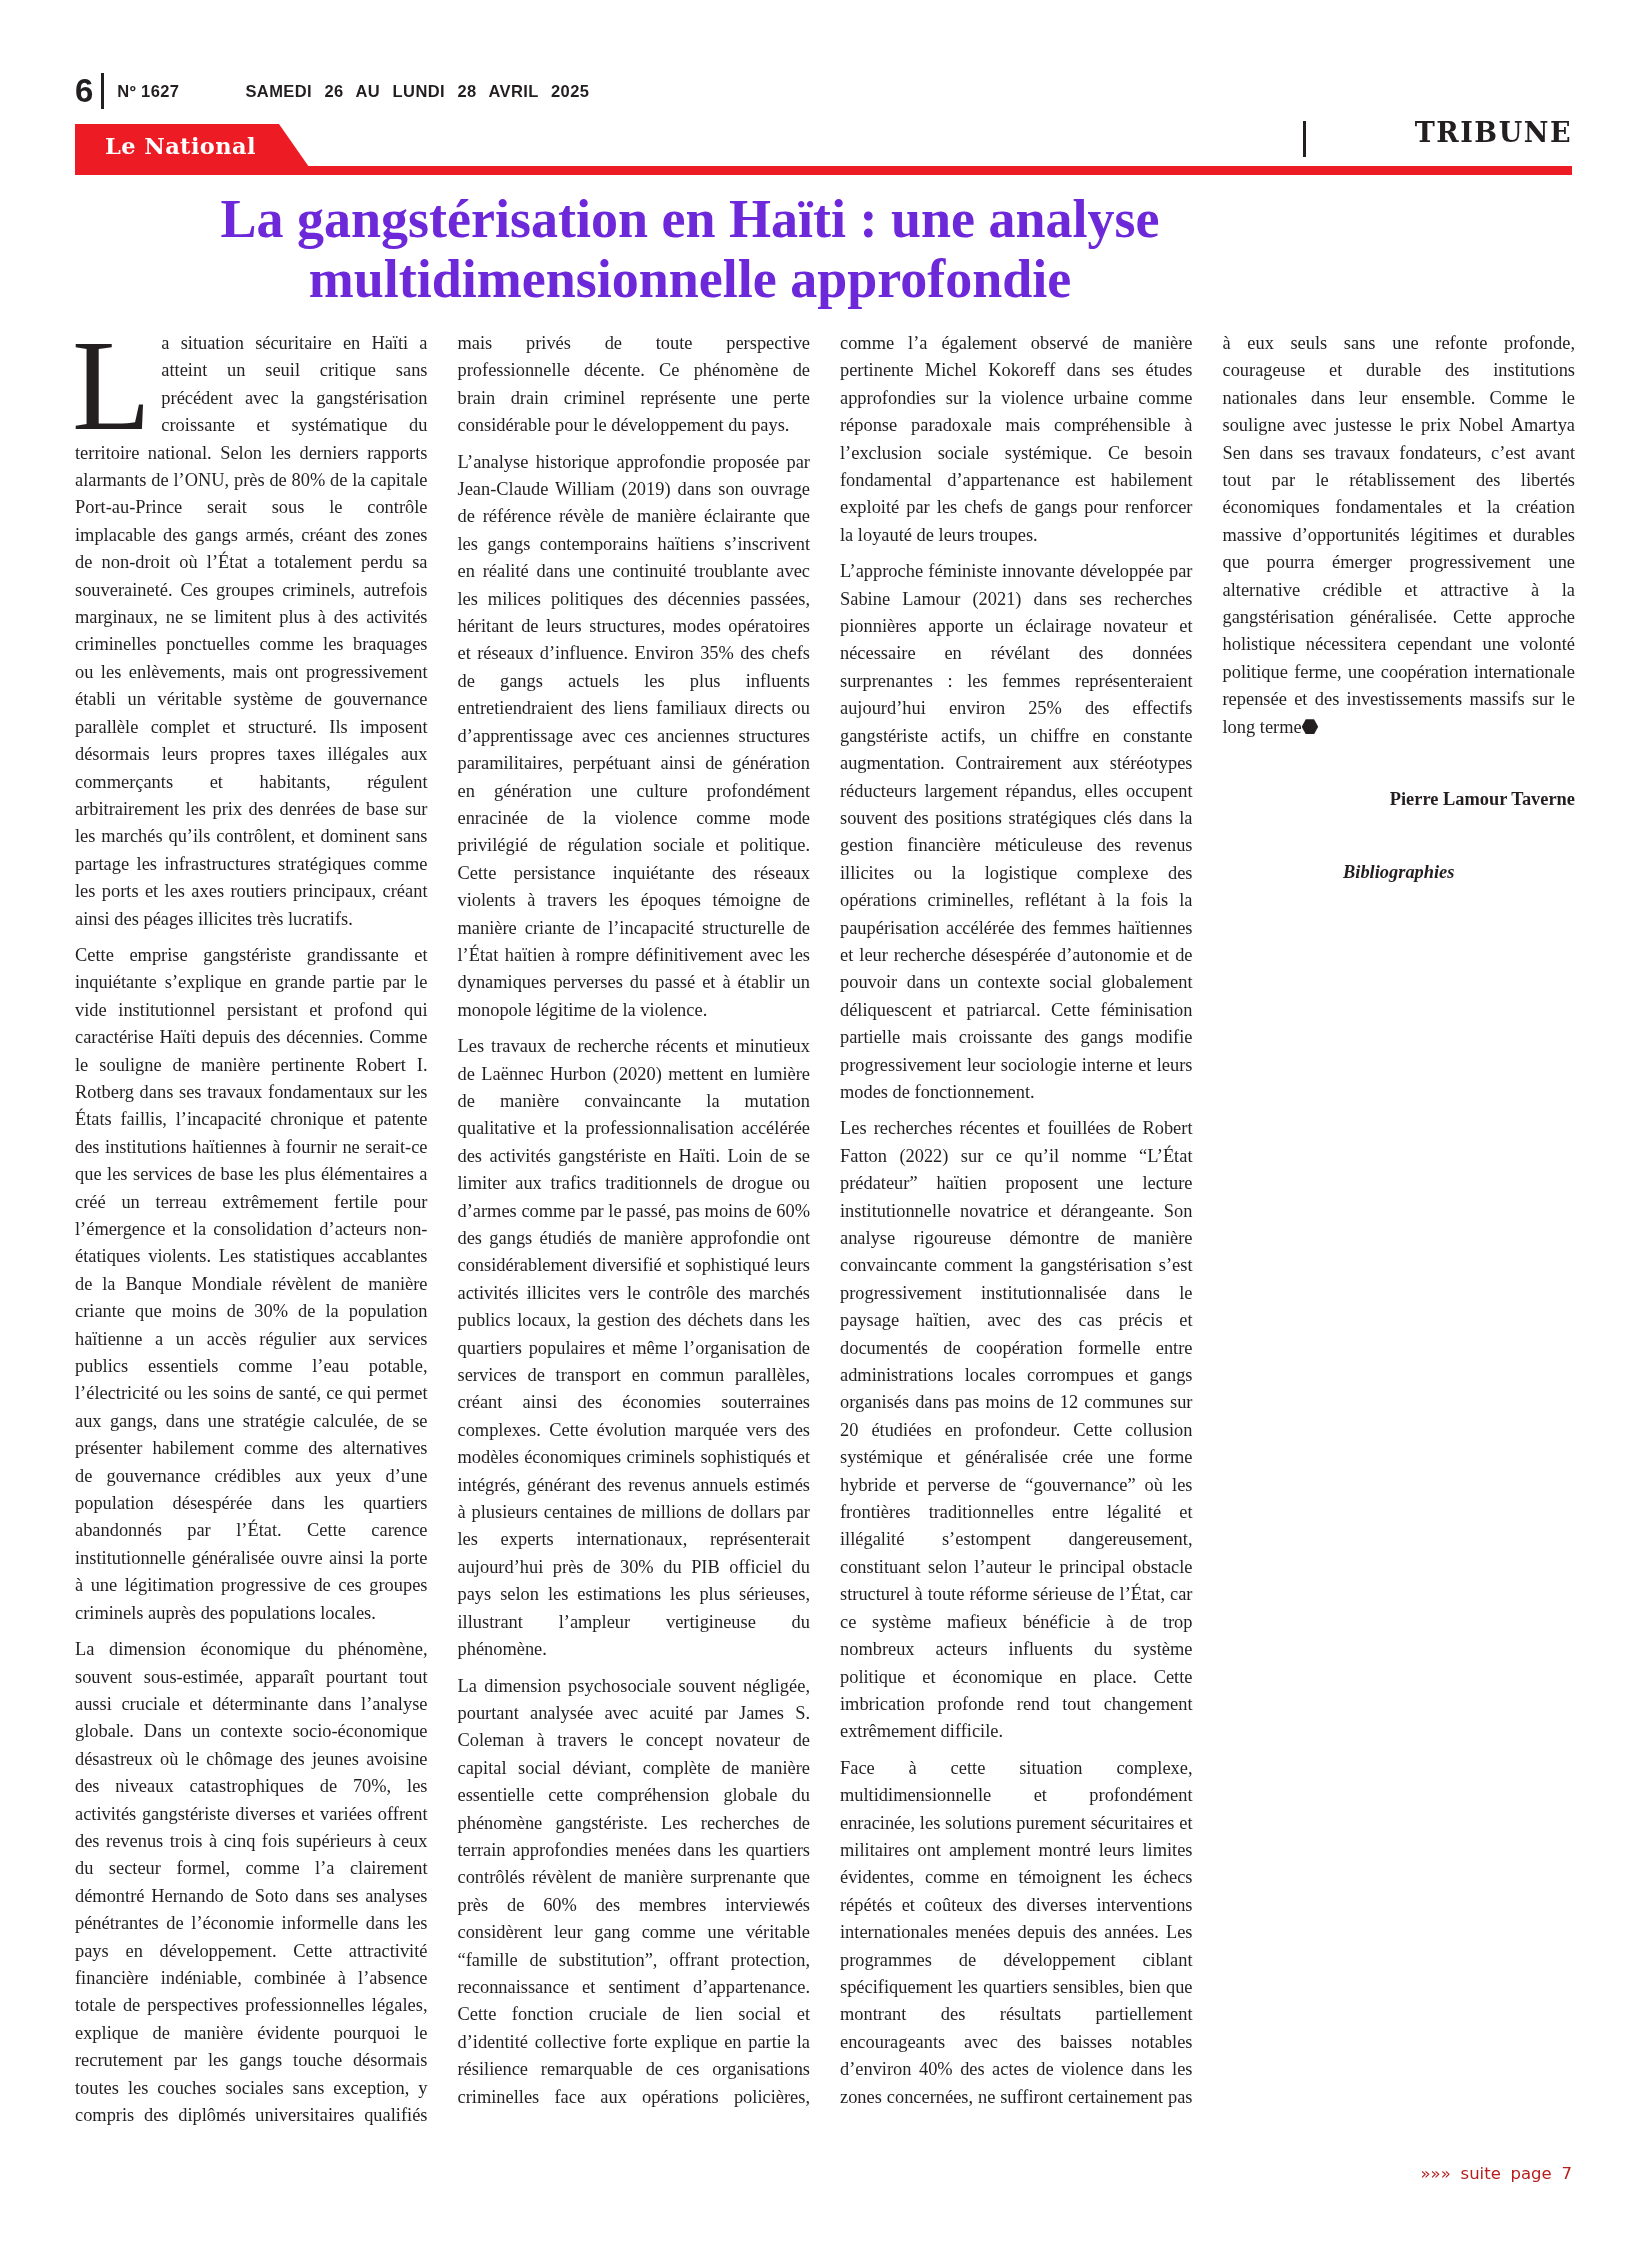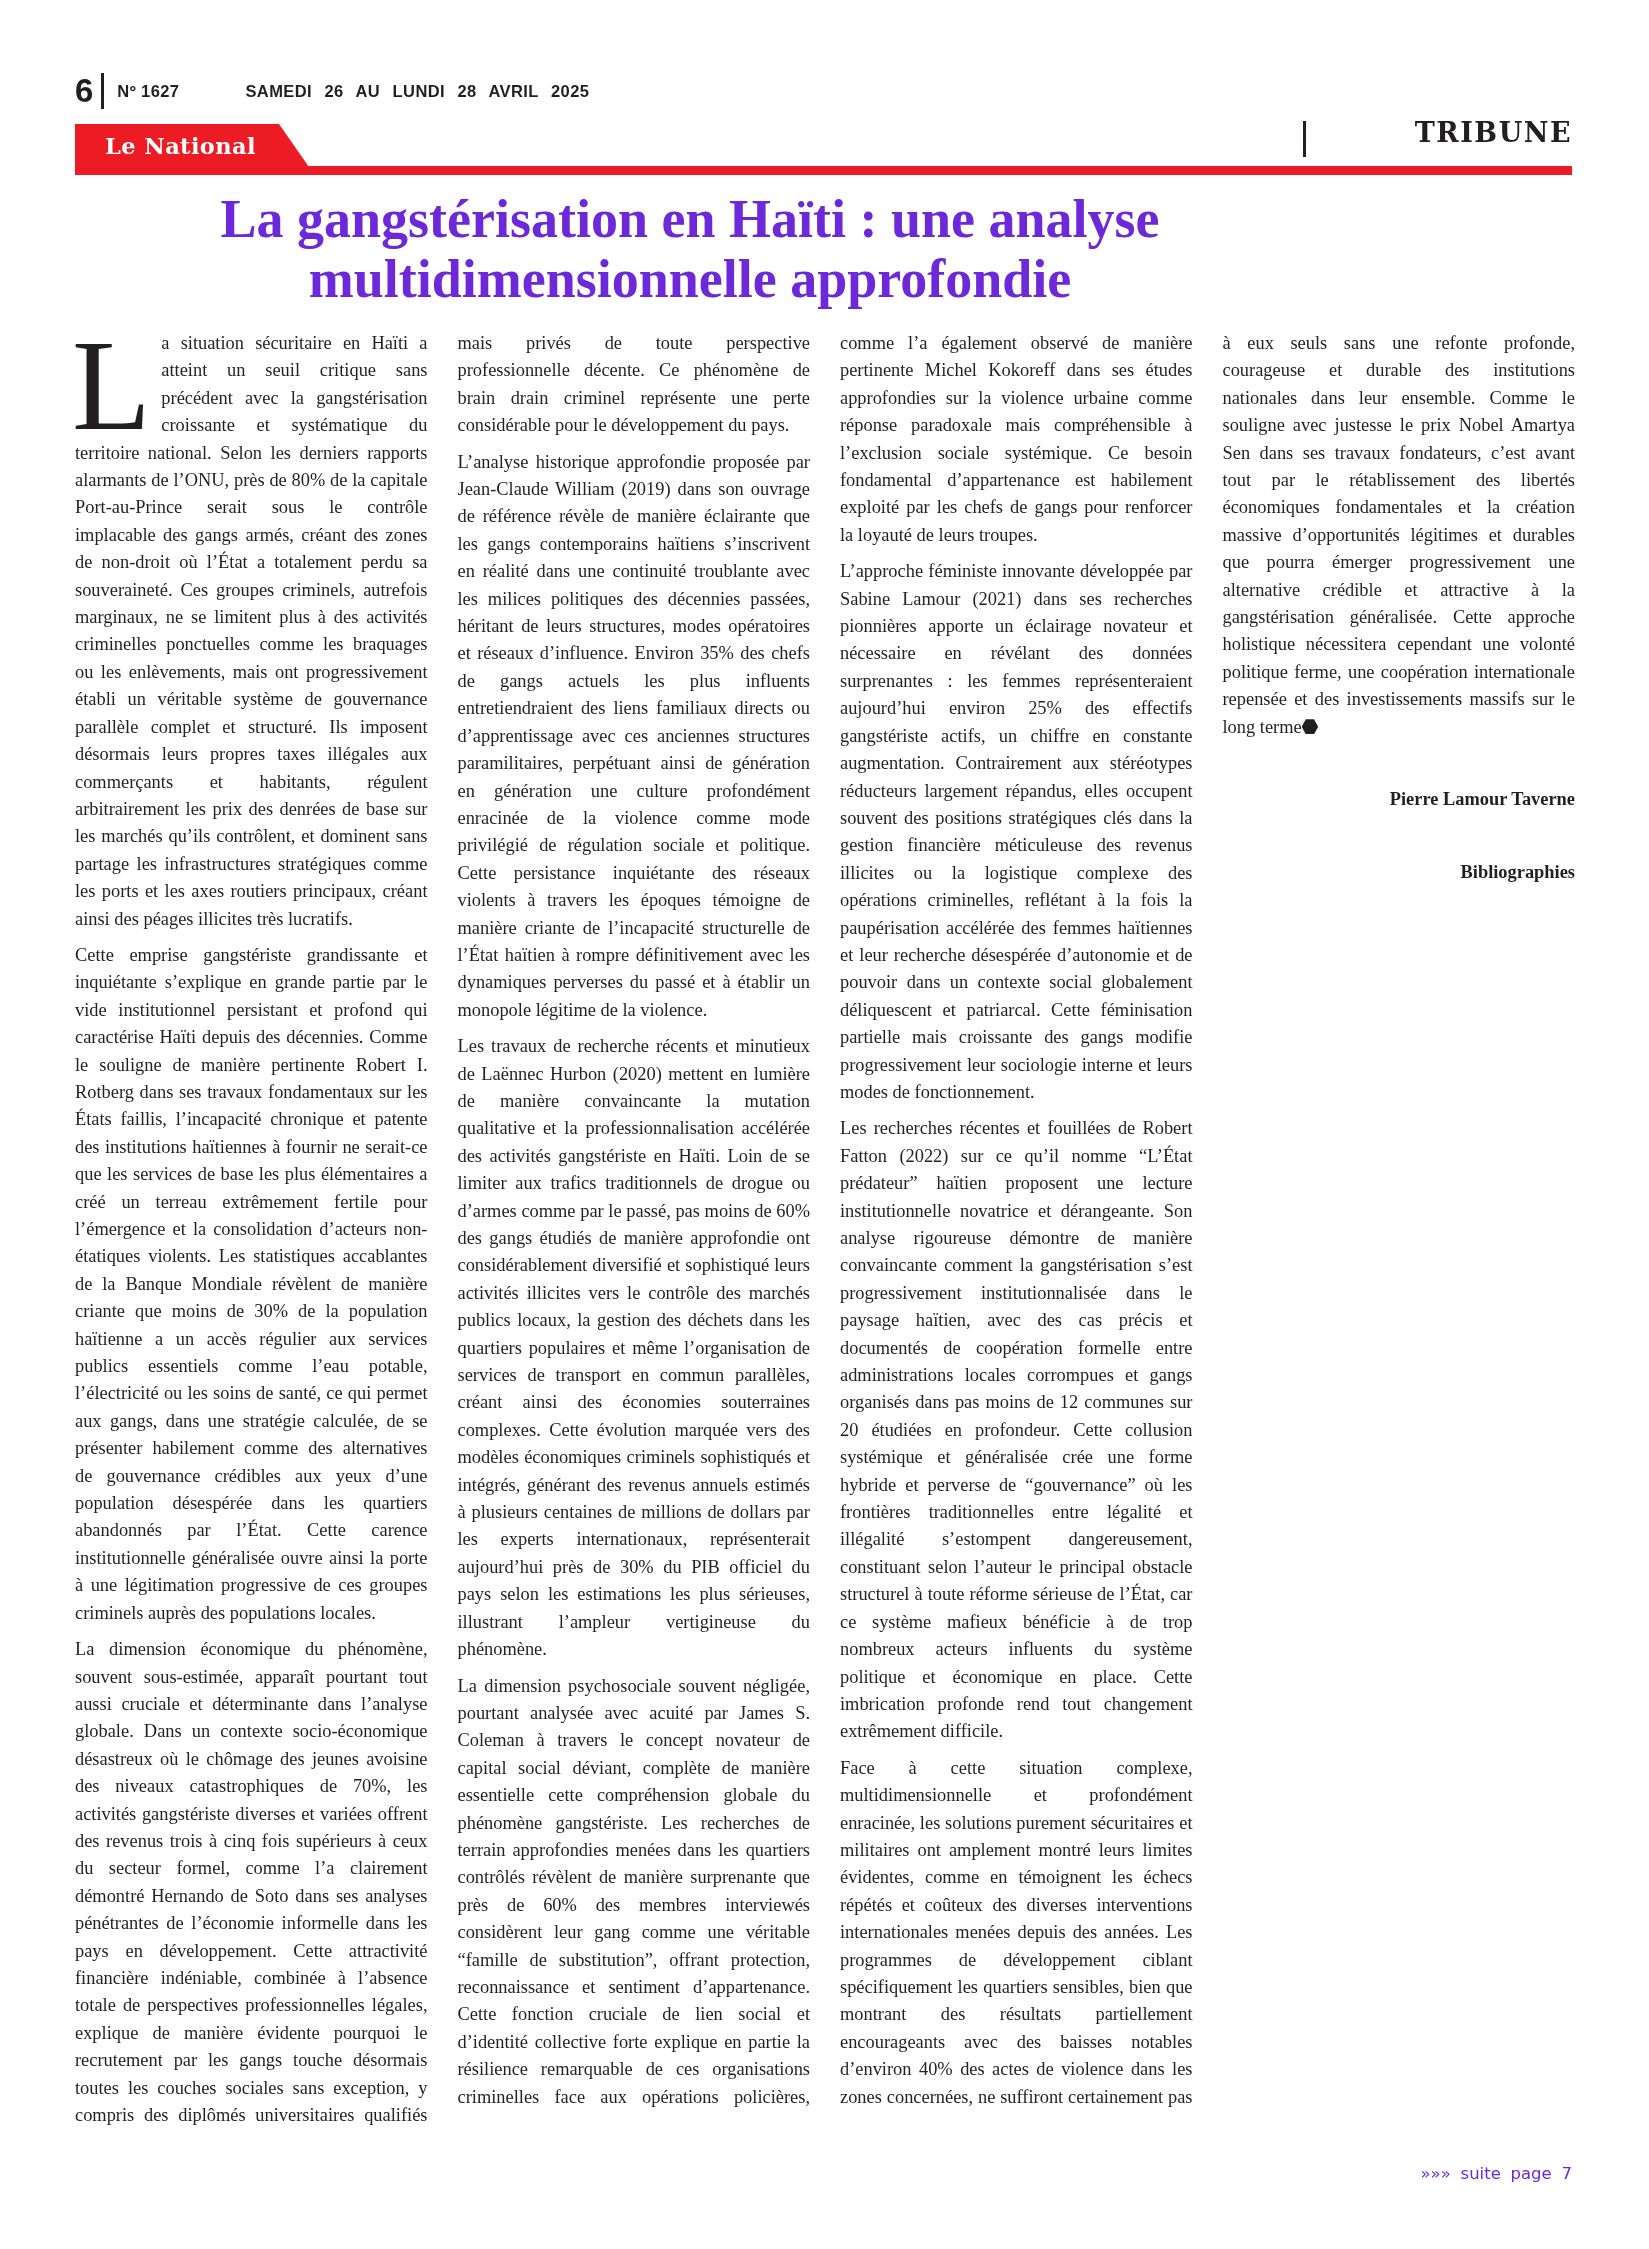--- a/index.html
+++ b/index.html
@@ -49,25 +49,25 @@
   .columns p { margin: 0 0 9px 0; hyphens: none; }
   .dropcap {
     float: left; font-size: 129px; line-height: 96px; margin: 7.5px 10.5px 0 -3px;
     font-family: "Liberation Serif", serif; color: #231f20;
   }
   .endmark {
     display: inline-block; width: 16.5px; height: 15px; background: #231f20; vertical-align: -1.5px;
     clip-path: polygon(25% 0, 75% 0, 100% 50%, 75% 100%, 25% 100%, 0 50%);
   }
   .author { font-weight: bold; margin: 45px 0 0 0 !important; text-align: right; }
-  .biblio-title { font-weight: bold; margin: 45px 0 3px 0 !important; text-align: right; }
+  .biblio-title { font-weight: bold; margin: 45px 0 3px 0 !important; text-align: center; font-style: italic; }
 
   .continued {
     position: absolute; right: 78px; top: 2164px;
-    font-family: "DejaVu Sans", sans-serif; font-size: 16.5px; color: #6d28d9; word-spacing: 4.5px;
+    font-family: "DejaVu Sans", sans-serif; font-size: 16.5px; color: #b91c1c; word-spacing: 4.5px;
   }
 </style>
 </head>
 <body>
 
 <div class="folio">
   <span class="pgnum">6</span>
   <span class="vbar"></span>
   <span class="issue">Nº 1627</span>
   <span class="date">SAMEDI 26 AU LUNDI 28 AVRIL 2025</span>

